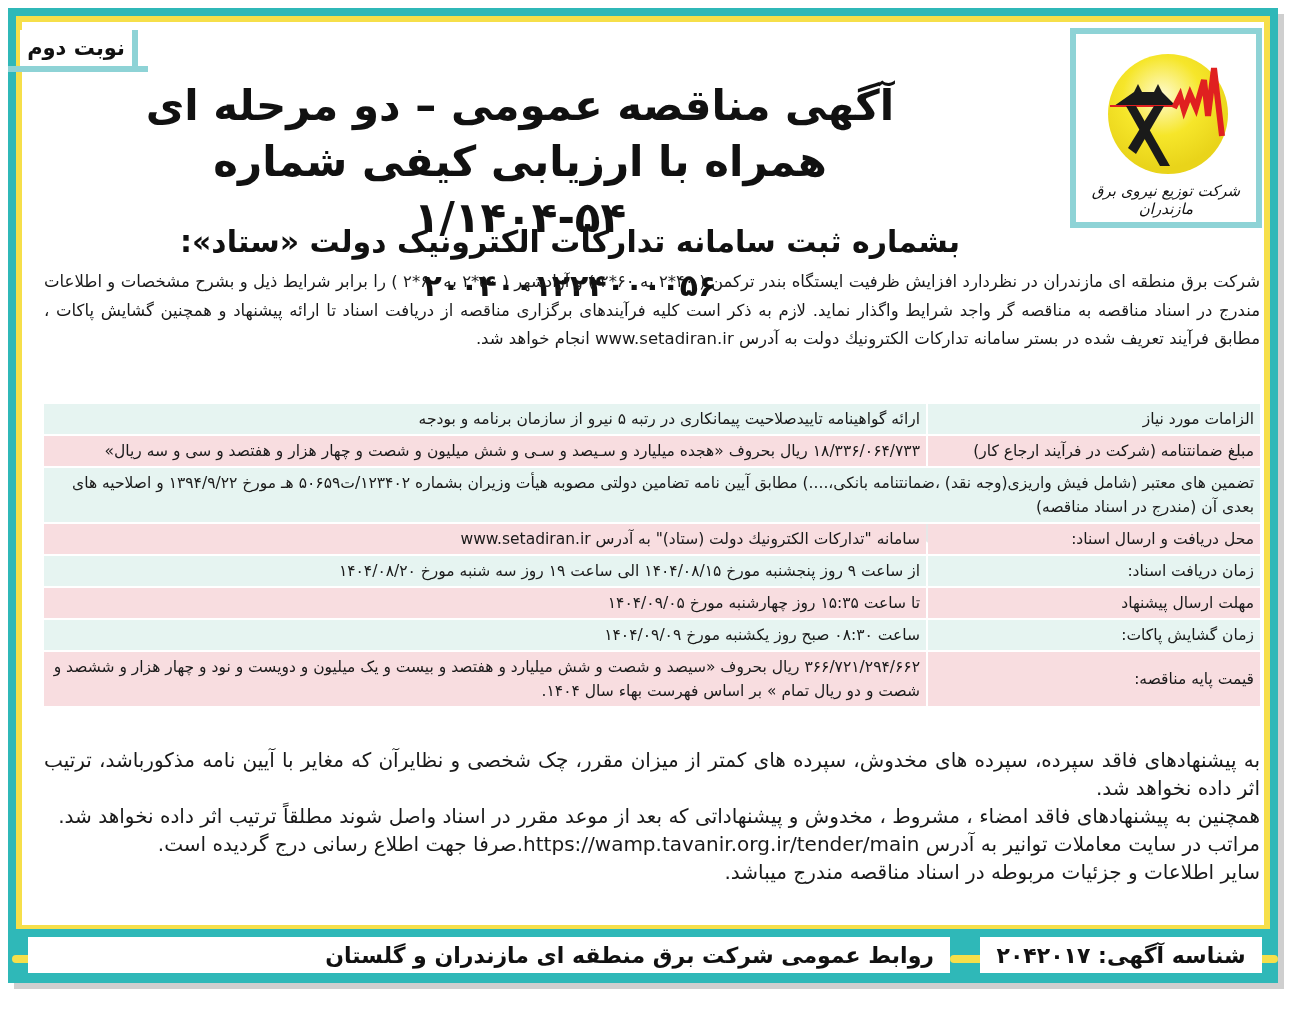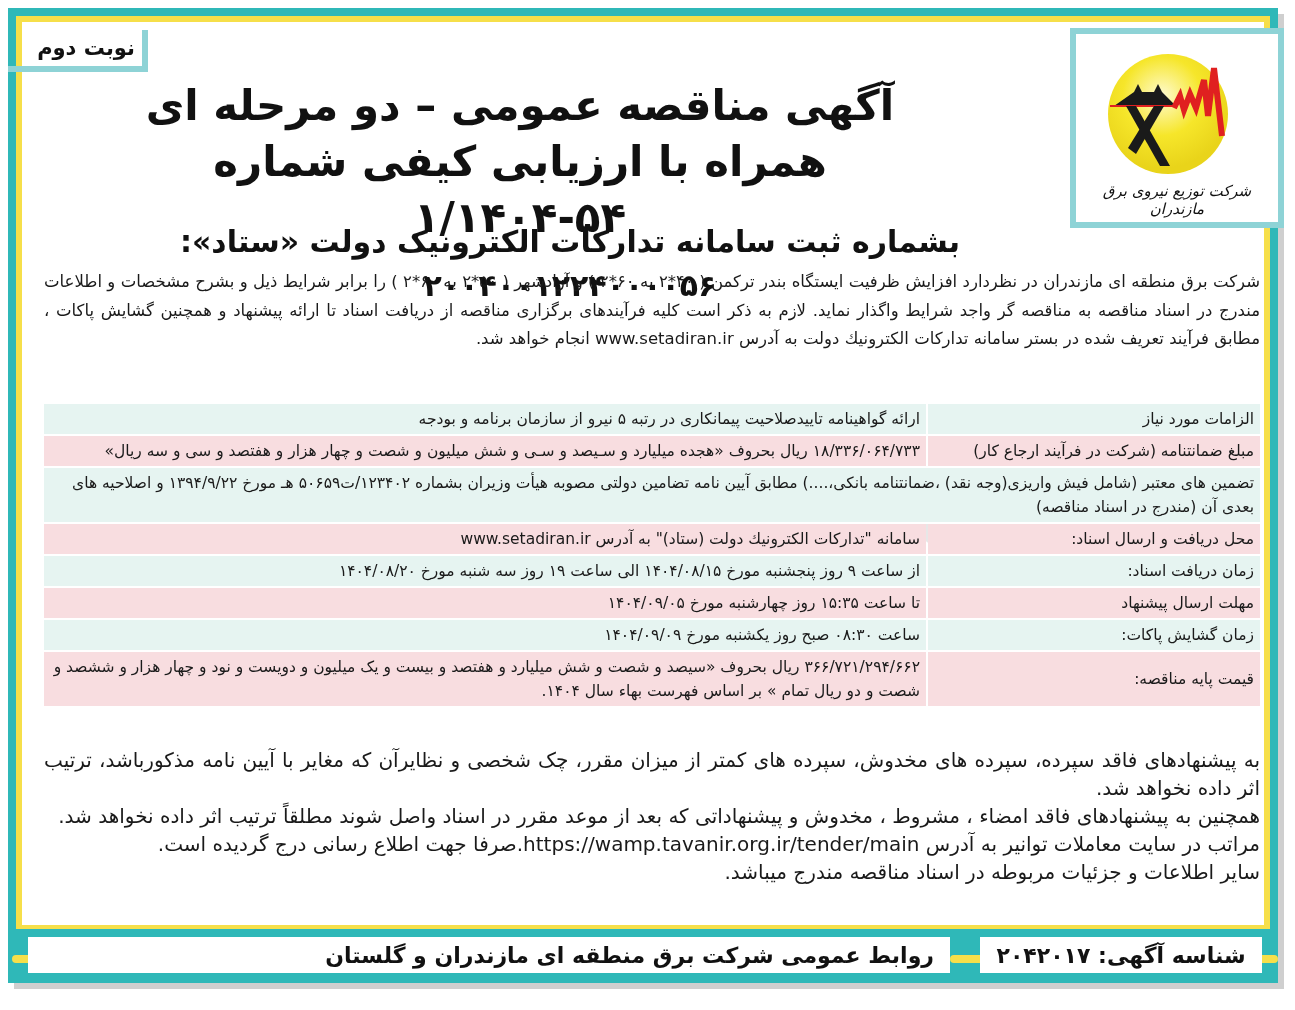--- a/index.html
+++ b/index.html
@@ -7,31 +7,31 @@
     body { position: relative; font-family: "DejaVu Sans", sans-serif; color: #1a1a1a; }
 
     
     .frame-shadow { position: absolute; left: 14px; top: 14px; width: 1270px; height: 975px; background: #cfcfcf; }
     .frame-teal { position: absolute; left: 8px; top: 8px; width: 1270px; height: 975px; background: #2fb8b8; }
     .frame-yellow { position: absolute; left: 16px; top: 16px; width: 1254px; height: 913px; background: #f6df4a; }
     .frame-inner { position: absolute; left: 22px; top: 22px; width: 1242px; height: 903px; background: #ffffff; }
 
     
     .round-badge {
-      position: absolute; left: 30px; top: 30px; width: 118px; height: 42px;
+      position: absolute; left: 20px; top: 30px; width: 118px; height: 42px;
       background: #ffffff; border-right: 6px solid #8ed3d6; border-bottom: 6px solid #8ed3d6;
       display: flex; align-items: center; justify-content: center;
       font-family: "DejaVu Sans", sans-serif; font-weight: bold; font-size: 21px; color: #111;
       direction: rtl;
     }
     .badge-bar-h { position: absolute; left: 8px; top: 66px; width: 140px; height: 6px; background: #8ed3d6; }
 
     
     .logo-box {
-      position: absolute; left: 1070px; top: 28px; width: 214px; height: 200px;
+      position: absolute; left: 1070px; top: 28px; width: 192px; height: 200px;
       background: #ffffff; border: 6px solid #8ed3d6;
     }
     .logo-svg { position: absolute; left: 20px; top: 10px; }
     .logo-caption {
       position: absolute; left: 0; right: 0; top: 148px; text-align: center;
       font-family: "DejaVu Serif", serif; font-style: italic; font-size: 15px; color: #111; direction: rtl;
     }
 
     
     .title-block { position: absolute; left: 120px; top: 78px; width: 800px; direction: rtl; text-align: center; }

